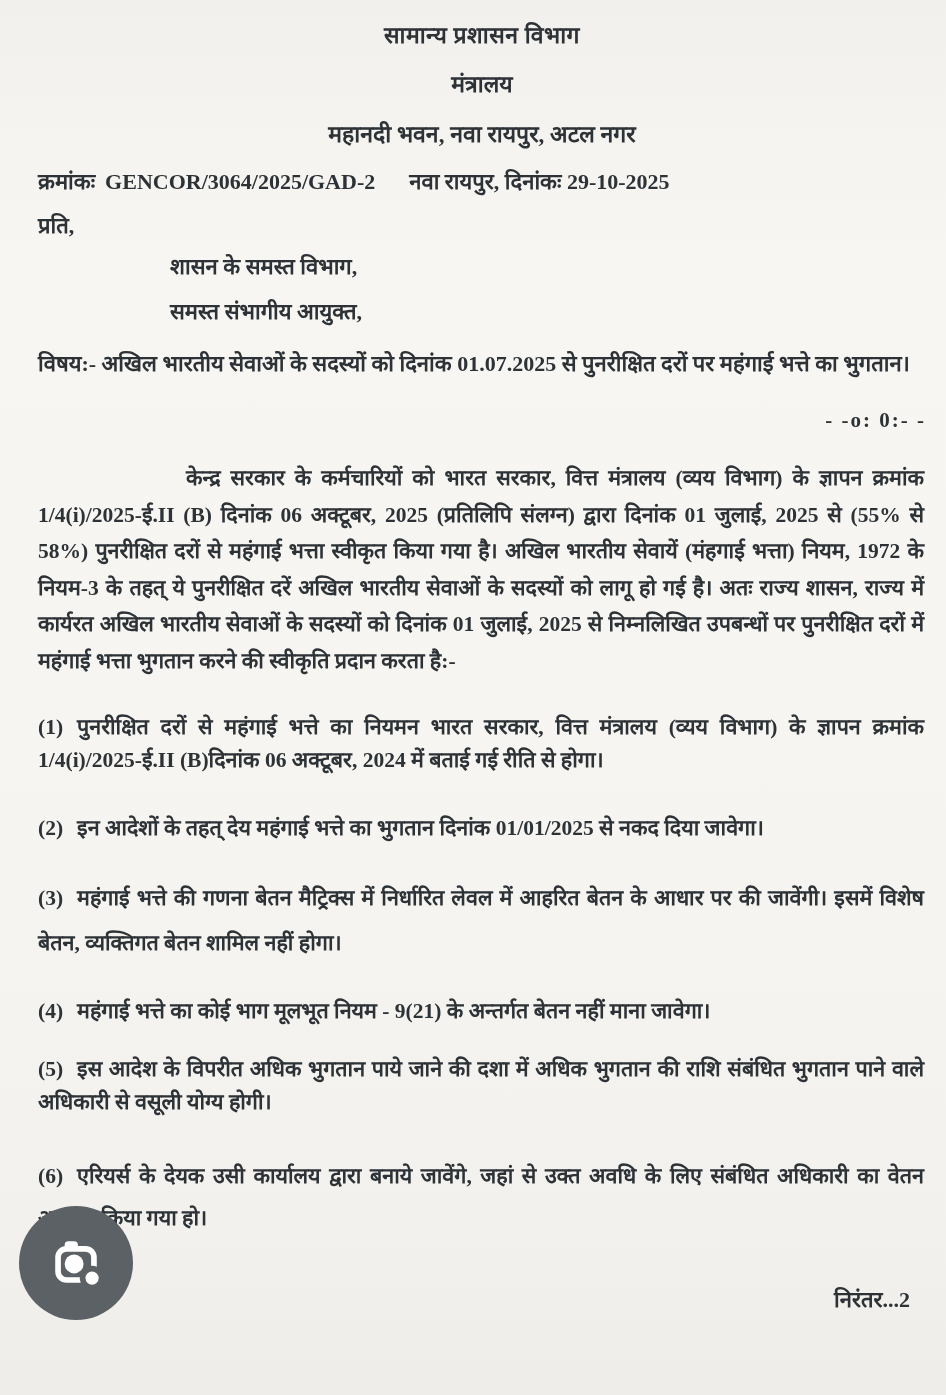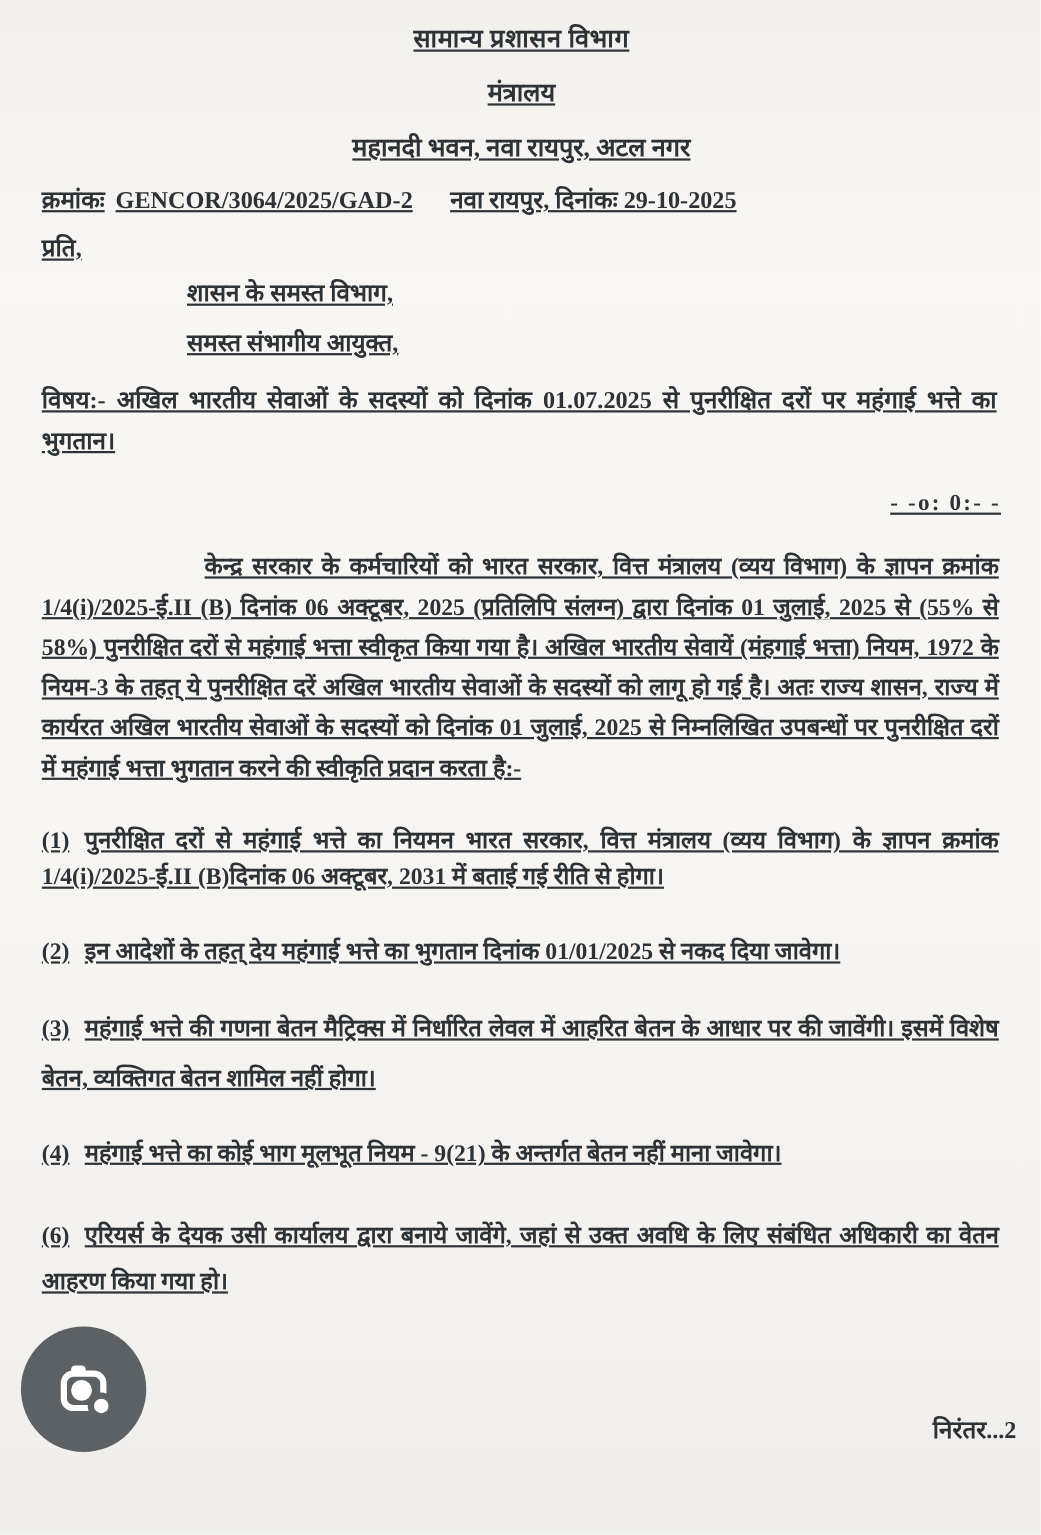--- a/index.html
+++ b/index.html
@@ -8,24 +8,23 @@
     width: 946px;
     height: 1395px;
     position: relative;
     overflow: hidden;
     background: linear-gradient(180deg, #f1f0ed 0%, #f7f6f3 18%, #f6f5f2 55%, #f2f1ee 88%, #eeede9 100%);
     font-family: "Liberation Serif", "DejaVu Serif", serif;
     color: #2d3236;
     -webkit-font-smoothing: antialiased;
   }
   .doc {
-    padding: 10px 36px 0 38px;
+    padding: 10px 20px 0 38px;
     width: 100%;
     height: 100%;
-    text-decoration: underline;
   }
   .center { text-align: center; }
   .dept-line {
     font-size: 23px;
     font-weight: 700;
     letter-spacing: 0.5px;
     margin-top: 8px;
   }
   .ministry-line {
     font-size: 23px;
@@ -91,21 +90,21 @@
   }
   .item .num { margin-right: 14px; }
   .item-1 { margin-top: 32px; }
   .item-2 { margin-top: 33px; line-height: 36px; }
   .item-3 { margin-top: 30px; line-height: 45px; }
   .item-4 { margin-top: 27px; line-height: 36px; }
   .item-5 { margin-top: 24px; }
   .item-6 { margin-top: 36px; line-height: 42px; }
   .footer-continuation {
     position: absolute;
-    right: 22px;
+    right: 36px;
     bottom: 82px;
     font-size: 22px;
     font-weight: 700;
     margin-left: 36px;
   }
   .lens-button {
     position: absolute;
     left: 19px;
     top: 1206px;
     width: 114px;
@@ -141,30 +140,33 @@
     <div class="recipient">समस्त संभागीय आयुक्त,</div>
   </div>
 
   <div class="subject">विषय:- अखिल भारतीय सेवाओं के सदस्यों को दिनांक 01.07.2025 से पुनरीक्षित दरों पर महंगाई भत्ते का भुगतान।</div>
 
   <div class="separator">- -o: 0:- -</div>
 
   <div class="intro">केन्द्र सरकार के कर्मचारियों को भारत सरकार, वित्त मंत्रालय (व्यय विभाग) के ज्ञापन क्रमांक 1/4(i)/2025-ई.II (B) दिनांक 06 अक्टूबर, 2025 (प्रतिलिपि संलग्न) द्वारा दिनांक 01 जुलाई, 2025 से (55% से 58%) पुनरीक्षित दरों से महंगाई भत्ता स्वीकृत किया गया है। अखिल भारतीय सेवायें (मंहगाई भत्ता) नियम, 1972 के नियम-3 के तहत् ये पुनरीक्षित दरें अखिल भारतीय सेवाओं के सदस्यों को लागू हो गई है। अतः राज्य शासन, राज्य में कार्यरत अखिल भारतीय सेवाओं के सदस्यों को दिनांक 01 जुलाई, 2025 से निम्नलिखित उपबन्धों पर पुनरीक्षित दरों में महंगाई भत्ता भुगतान करने की स्वीकृति प्रदान करता है:-</div>
 
   <div class="item item-1">
-    <span class="num">(1)</span><span>पुनरीक्षित दरों से महंगाई भत्ते का नियमन भारत सरकार, वित्त मंत्रालय (व्यय विभाग) के ज्ञापन क्रमांक 1/4(i)/2025-ई.II (B)दिनांक 06 अक्टूबर, 2031 में बताई गई रीति से होगा।</span>
+    <span class="num">(1)</span><span>पुनरीक्षित दरों से महंगाई भत्ते का नियमन भारत सरकार, वित्त मंत्रालय (व्यय विभाग) के ज्ञापन क्रमांक 1/4(i)/2025-ई.II (B)दिनांक 06 अक्टूबर, 2024 में बताई गई रीति से होगा।</span>
   </div>
   <div class="item item-2">
     <span class="num">(2)</span><span>इन आदेशों के तहत् देय महंगाई भत्ते का भुगतान दिनांक 01/01/2025 से नकद दिया जावेगा।</span>
   </div>
   <div class="item item-3">
     <span class="num">(3)</span><span>महंगाई भत्ते की गणना बेतन मैट्रिक्स में निर्धारित लेवल में आहरित बेतन के आधार पर की जावेंगी। इसमें विशेष बेतन, व्यक्तिगत बेतन शामिल नहीं होगा।</span>
   </div>
   <div class="item item-4">
     <span class="num">(4)</span><span>महंगाई भत्ते का कोई भाग मूलभूत नियम - 9(21) के अन्तर्गत बेतन नहीं माना जावेगा।</span>
+  </div>
+  <div class="item item-5">
+    <span class="num">(5)</span><span>इस आदेश के विपरीत अधिक भुगतान पाये जाने की दशा में अधिक भुगतान की राशि संबंधित भुगतान पाने वाले अधिकारी से वसूली योग्य होगी।</span>
   </div>
   <div class="item item-6">
     <span class="num">(6)</span><span>एरियर्स के देयक उसी कार्यालय द्वारा बनाये जावेंगे, जहां से उक्त अवधि के लिए संबंधित अधिकारी का वेतन आहरण किया गया हो।</span>
   </div>
 
 </div>
 
 <div class="footer-continuation">निरंतर...2</div>
 
 <div class="lens-button">

